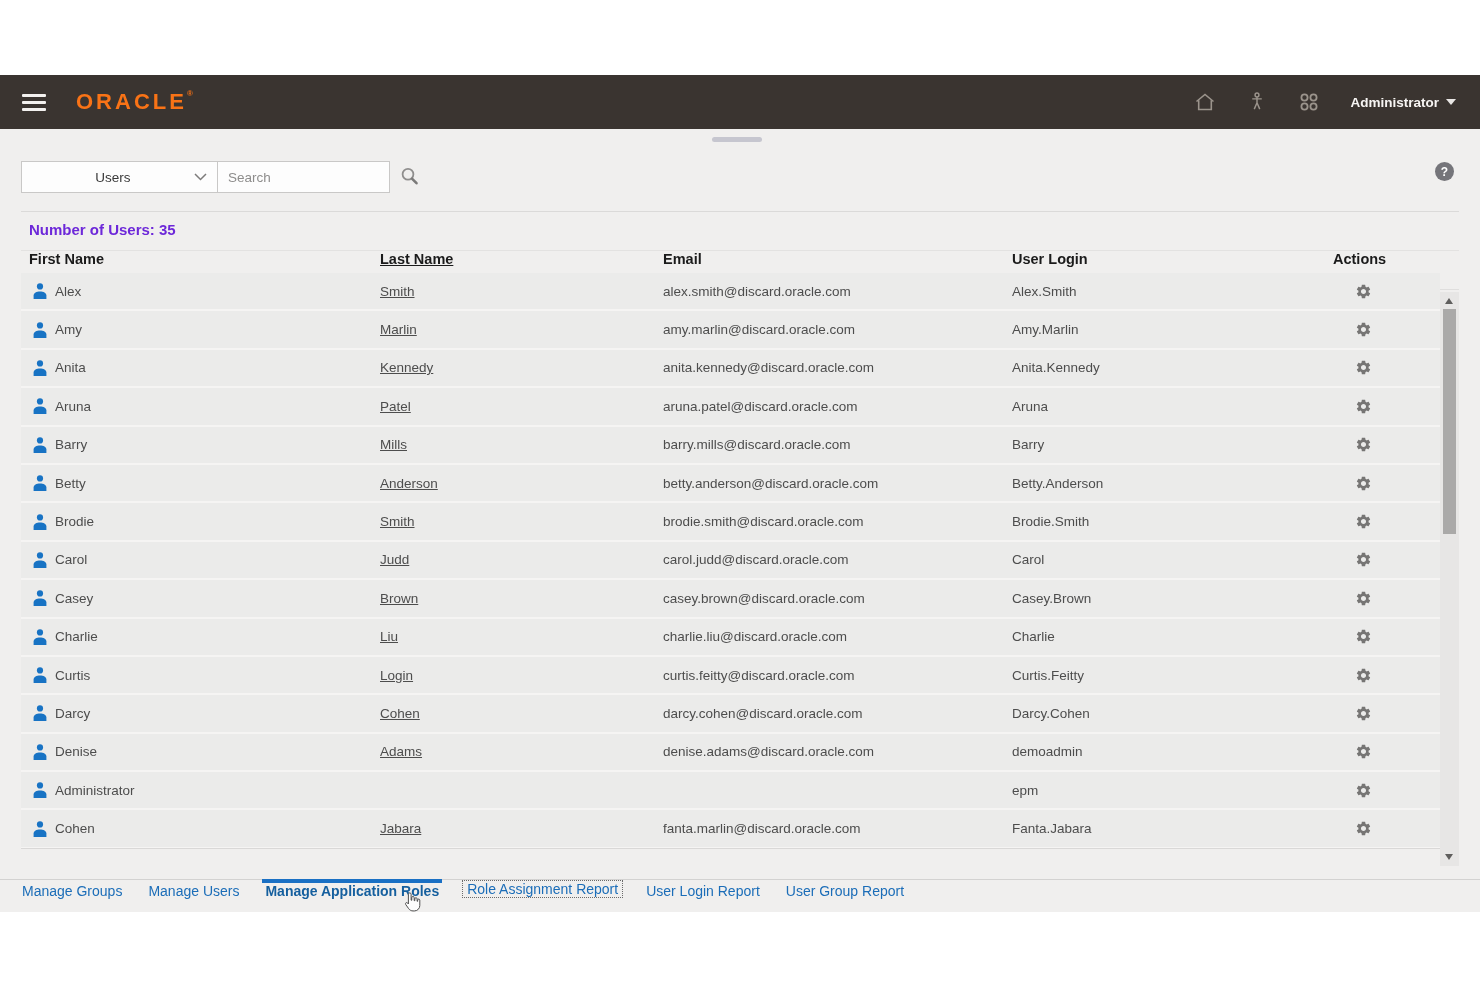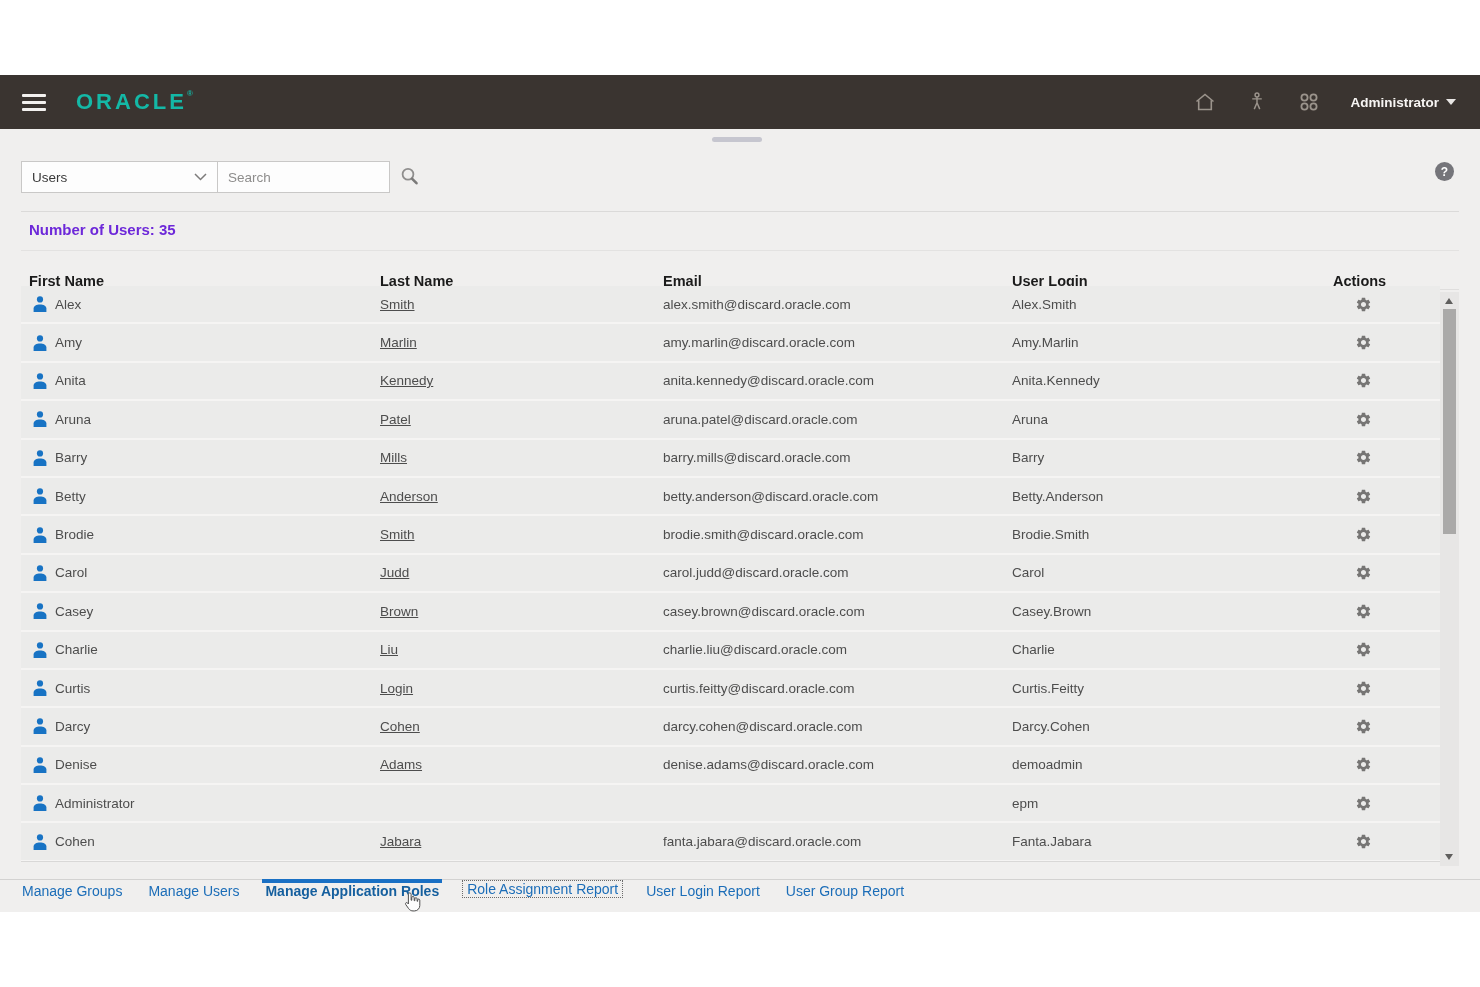--- a/index.html
+++ b/index.html
@@ -6,59 +6,59 @@
   html,body { background:#ffffff; }
   body { font-family:"Liberation Sans", sans-serif; }
   .screen { position:relative; width:1480px; height:987px; background:#ffffff; overflow:hidden; }
 
   
   .topbar { position:absolute; top:75px; left:0; width:100%; height:54px; background:#3a3430;
             display:flex; align-items:center; }
   .hamburger { width:24px; height:17px; margin-left:22px; display:flex; flex-direction:column;
                justify-content:space-between; cursor:pointer; }
   .hamburger span { display:block; height:3px; background:#f3f1ef; border-radius:1px; }
-  .brand { color:#14b8a6; font-size:22px; font-weight:bold; letter-spacing:3px; margin-left:30px; }
+  .brand { color:#f97316; font-size:22px; font-weight:bold; letter-spacing:3px; margin-left:30px; }
   .brand .reg { font-size:8px; vertical-align:top; letter-spacing:0; }
   .topbar-right { margin-left:auto; display:flex; align-items:center; margin-right:24px; }
   .hicon { display:inline-flex; align-items:center; justify-content:center; width:30px; height:30px; cursor:pointer; }
   .hicon + .hicon { margin-left:22px; }
   .hicon svg { stroke:#9b948c; fill:none; }
   .usermenu { display:flex; align-items:center; margin-left:26px; cursor:pointer; }
   .usermenu .uname { color:#f7f5f3; font-size:13.5px; font-weight:bold; }
   .caret { width:0; height:0; border-left:5px solid transparent; border-right:5px solid transparent;
            border-top:6px solid #e8e6e4; margin-left:7px; }
 
   
   .content { position:absolute; top:129px; left:0; width:1480px; height:750px; background:#f0efee; }
   .grab-handle { position:absolute; top:8px; left:712px; width:50px; height:5px; border-radius:3px;
                  background:#c6c6cf; cursor:pointer; }
 
   .toolbar { position:absolute; top:32px; left:21px; height:32px; display:flex; align-items:center; }
   .fselect { width:197px; height:32px; background:#fdfdfd; border:1px solid #c9c8c7;
-             display:flex; align-items:center; padding:0 10px; font-size:13.5px; color:#3a3a3a; cursor:pointer; }
+             display:flex; align-items:center; padding:0 10px; font-size:13.5px; color:#3a3a3a; cursor:pointer;text-align:center; }
   .fselect .sel-label { flex:1; }
   .search-input { width:172px; height:32px; border:1px solid #c9c8c7; border-left:none; background:#fdfdfd;
                   padding:0 10px; font-size:13.5px; color:#a21caf; outline:none;
                   font-family:"Liberation Sans", sans-serif; }
   .search-input::placeholder { color:#8e8d8c; }
   .mag { margin-left:8px; cursor:pointer; display:inline-flex; }
   .help { position:absolute; top:33px; left:1435px; width:19px; height:19px; border-radius:50%;
           background:#75757a; color:#ffffff; font-size:12px; font-weight:bold; display:flex;
           align-items:center; justify-content:center; cursor:pointer; }
 
   .rule { position:absolute; top:82px; left:21px; width:1438px; height:0; border-top:1px solid #dbdad9; }
   .count { position:absolute; top:92px; left:29px; font-size:15px; font-weight:bold; color:#6d28d9; }
 
   
   .thead { position:absolute; top:121px; left:21px; width:1438px; height:40px; display:flex;
-           align-items:flex-end; border-top:1px solid #e3e2e1; border-bottom:1px solid #dfdedd; }
+           align-items:flex-start; border-top:1px solid #e3e2e1; border-bottom:1px solid #dfdedd; }
   .hcell { font-size:14.5px; font-weight:bold; color:#1b1b1b; padding-left:8px; cursor:pointer; }
   .c1 { width:351px; } .c2 { width:283px;text-decoration:underline; } .c3 { width:349px; } .c4 { width:321px; } .c5 { flex:1; }
 
-  .tbody { position:absolute; top:157px; left:21px; width:1419px; height:576px; overflow:hidden;
+  .tbody { position:absolute; top:144px; left:21px; width:1419px; height:576px; overflow:hidden;
            border-bottom:1px solid #d9d8d7; }
   .trow { display:flex; align-items:center; height:38.4px; background:#ebebea;
           border-bottom:2px solid #f5f4f3; }
   .cell { font-size:13.5px; color:#4d4d4d; padding-left:8px; display:flex; align-items:center;
           white-space:nowrap; overflow:hidden; }
   .cell.c1 { padding-left:12px; }
   .picon { width:14px; height:16px; margin-right:8px; fill:#1873c4; flex:none; }
   .gear { width:17px; height:17px; margin-left:22px; fill:#767574; cursor:pointer; }
 
   
@@ -496,21 +496,21 @@
       <svg class="picon" viewBox="0 0 14 16">
         <circle cx="7" cy="3.4" r="3.1"></circle>
         <path d="M0.6 16 v-3.4 c0-2.6 2.9-4.1 6.4-4.1 s6.4 1.5 6.4 4.1 V16 z"></path>
       </svg>
       <span class="txt">Cohen</span>
     </div>
     <div class="cell c2">
             <span class="txt">Jabara</span>
           </div>
     <div class="cell c3">
-            <span class="txt">fanta.jabara@discard.oracle.com</span>
+            <span class="txt">fanta.marlin@discard.oracle.com</span>
           </div>
     <div class="cell c4">
             <span class="txt">Fanta.Jabara</span>
           </div>
     <div class="cell c5">
       <svg class="gear" viewBox="0 0 24 24">
         <path fill-rule="evenodd" d="M19.14 12.94c.04-.3.06-.61.06-.94 0-.32-.02-.64-.07-.94l2.03-1.58c.18-.14.23-.41.12-.61l-1.92-3.32c-.12-.22-.37-.29-.59-.22l-2.39.96c-.5-.38-1.03-.7-1.62-.94l-.36-2.54c-.04-.24-.24-.41-.48-.41h-3.84c-.24 0-.43.17-.47.41l-.36 2.54c-.59.24-1.13.57-1.62.94l-2.39-.96c-.22-.08-.47 0-.59.22L2.74 8.87c-.12.21-.08.47.12.61l2.03 1.58c-.05.3-.09.63-.09.94s.02.64.07.94l-2.03 1.58c-.18.14-.23.41-.12.61l1.92 3.32c.12.22.37.29.59.22l2.39-.96c.5.38 1.03.7 1.62.94l.36 2.54c.05.24.24.41.48.41h3.84c.24 0 .44-.17.47-.41l.36-2.54c.59-.24 1.13-.56 1.62-.94l2.39.96c.22.08.47 0 .59-.22l1.92-3.32c.12-.22.07-.47-.12-.61l-2.01-1.58zM12 15.6c-1.98 0-3.6-1.62-3.6-3.6s1.62-3.6 3.6-3.6 3.6 1.62 3.6 3.6-1.62 3.6-3.6 3.6z"></path>
       </svg>
     </div>
   </div>

